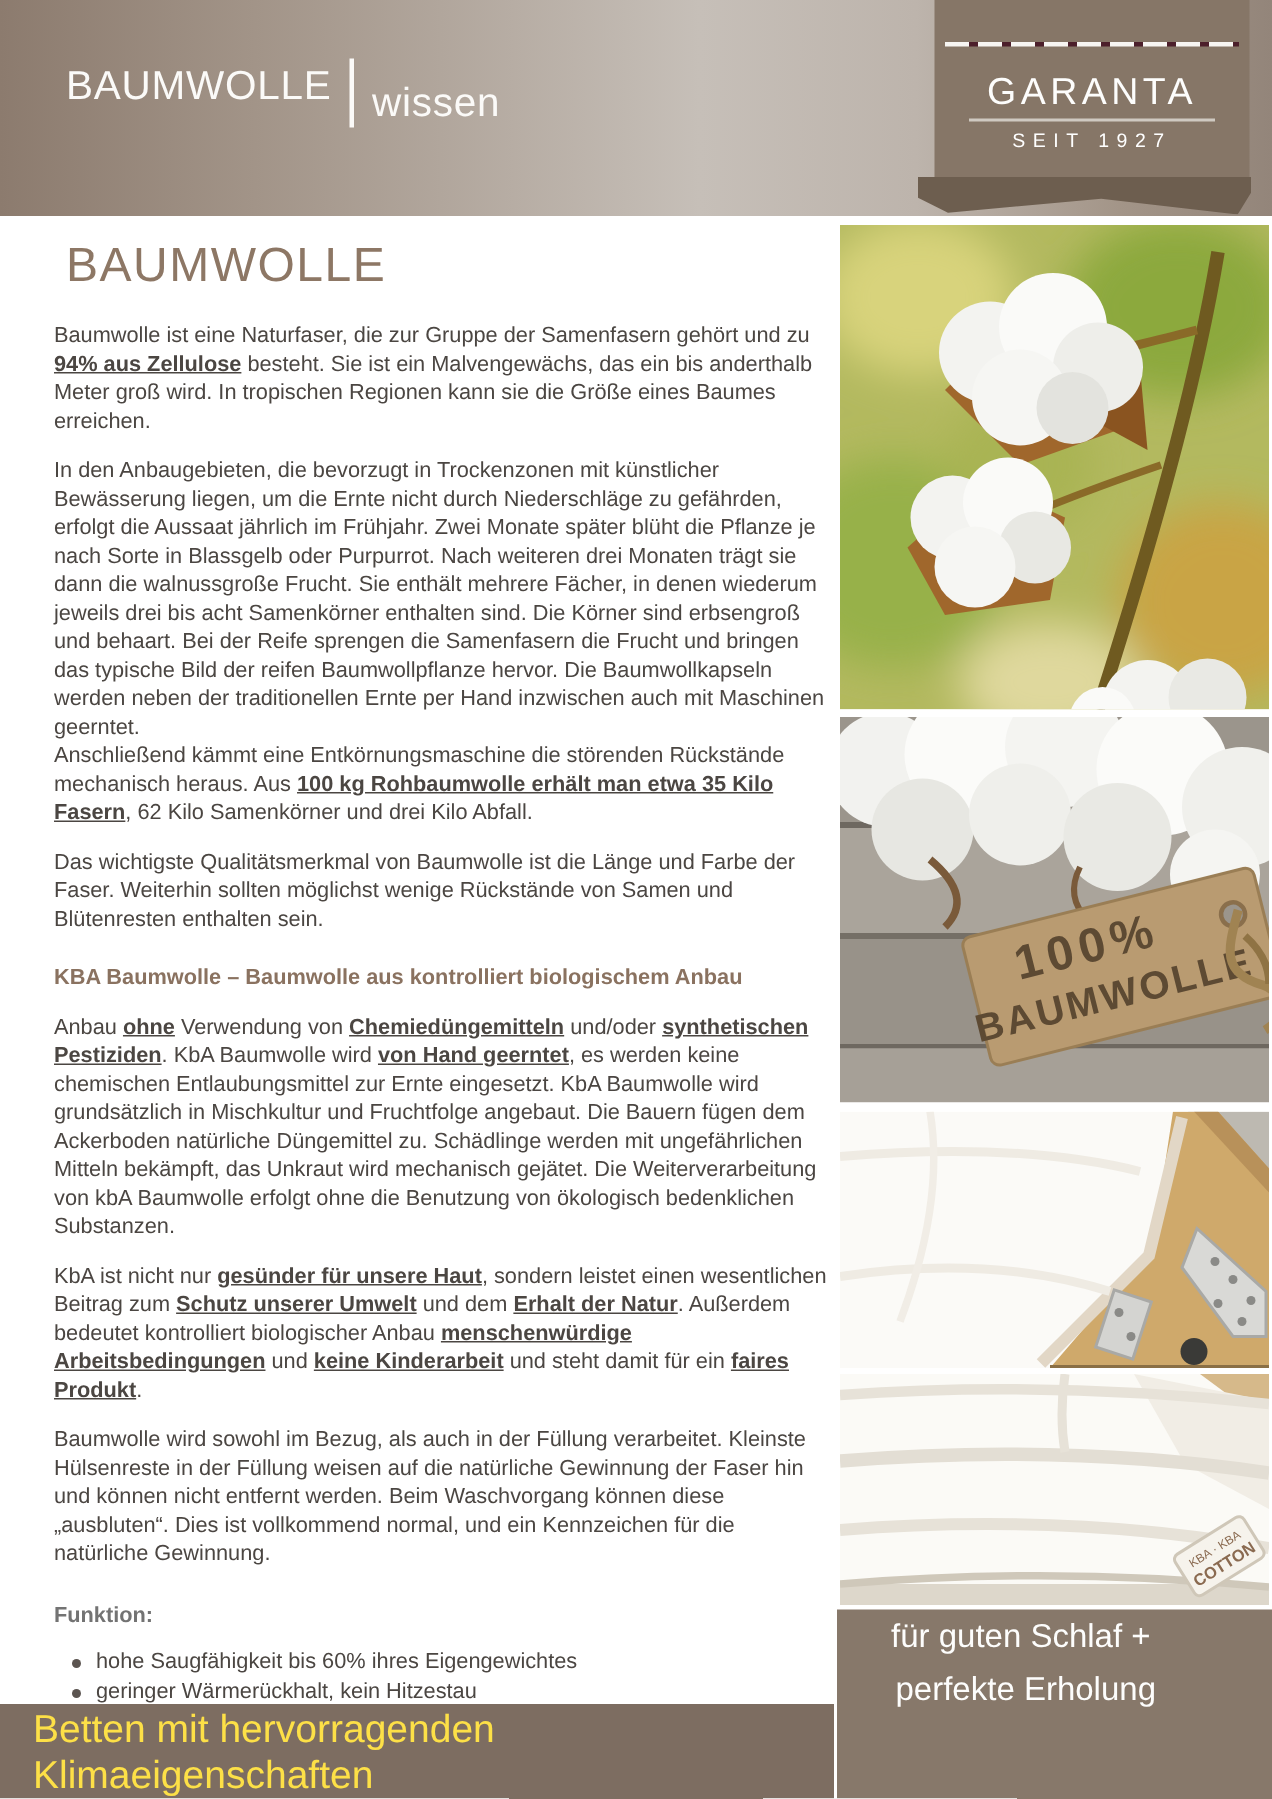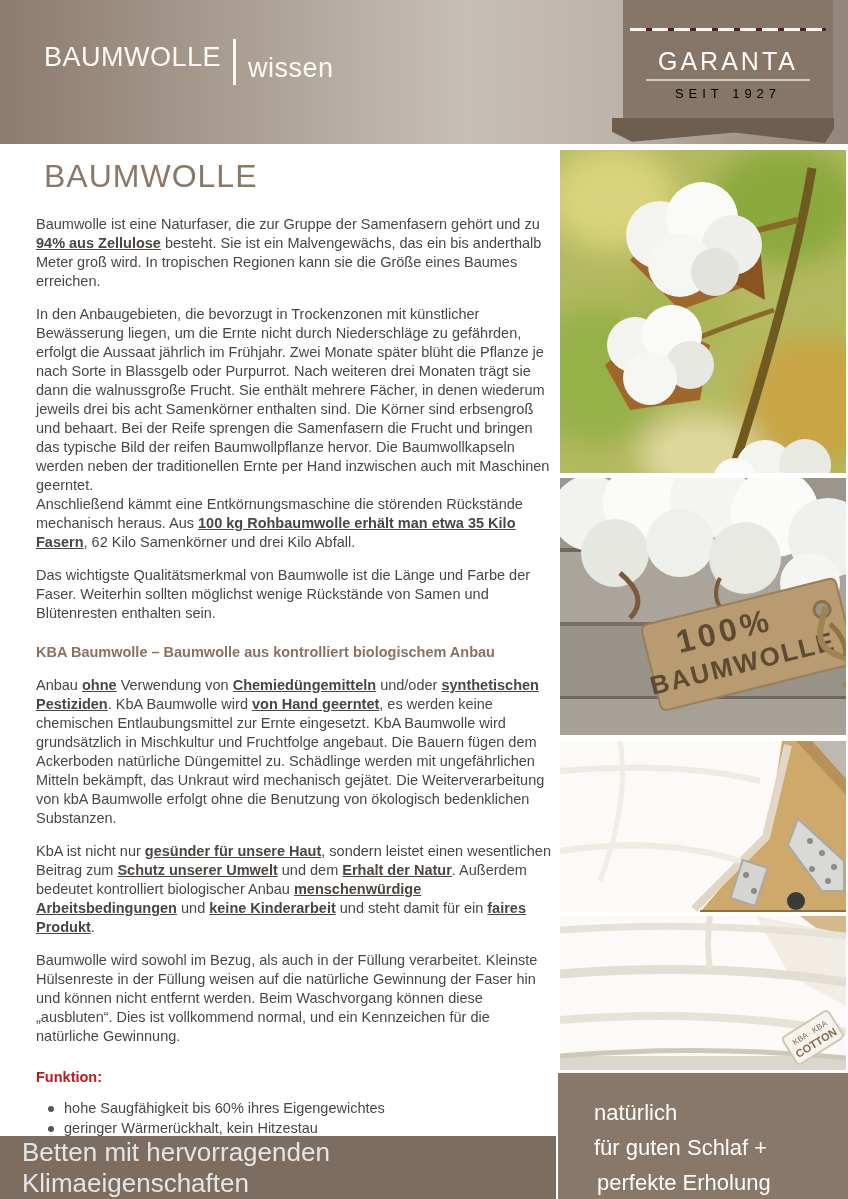--- a/index.html
+++ b/index.html
@@ -12,47 +12,47 @@
   .header-title{position:absolute;left:44px;top:42px;display:flex;align-items:flex-start;color:#fbfaf8;}
   .ht-main{font-size:27px;letter-spacing:.5px;}
   .ht-divider{width:3px;height:46px;background:#fbfaf8;margin:0 12px;position:relative;top:-3px;}
   .ht-sub{font-size:27px;font-weight:300;position:relative;top:11px;letter-spacing:.5px;}
 
   .logo-box{position:absolute;left:623px;top:0;width:210px;height:118px;background:#867667;}
   .logo-stitch{position:absolute;top:28px;left:7px;right:7px;height:3px;
     background:repeating-linear-gradient(90deg,#f7f5f2 0 16px,#4c1f2b 16px 22px);}
   .logo-name{margin-top:47px;text-align:center;font-size:25px;letter-spacing:3px;color:#fdfdfc;}
   .logo-rule{width:164px;height:2px;background:#cfc9c1;margin:3px auto 5px;}
-  .logo-tagline{text-align:center;font-size:13px;letter-spacing:5px;color:#000000;}
+  .logo-tagline{text-align:center;font-size:13px;letter-spacing:5px;color:#ffffff;}
   .logo-ribbon{position:absolute;left:612px;top:118px;width:222px;height:25px;background:#6d5e4f;
     clip-path:polygon(0 0,100% 0,100% 42%,96% 100%,55% 58%,9% 95%,0 55%);}
 
   
   .article{position:absolute;left:36px;top:158px;width:518px;}
   .article-title{color:#8d7765;font-size:32px;font-weight:400;letter-spacing:1px;margin:0 0 20px 0;padding-left:8px;}
   .body-copy{font-size:14.5px;line-height:19px;color:#4b4642;}
   .para{margin:0 0 14px 0;}
   .para.tight{margin-bottom:0;}
   .subheading{color:#8a7260;font-weight:700;font-size:14.5px;margin:20px 0 14px;}
-  .funktion-label{color:#b91c1c;font-weight:700;font-size:14.5px;margin:22px 0 12px;}
+  .funktion-label{color:#737373;font-weight:700;font-size:14.5px;margin:22px 0 12px;}
   .funktion-list .row{display:flex;gap:10px;padding-left:12px;line-height:19.5px;}
   .dot{width:6px;height:6px;border-radius:50%;background:#5b5450;margin-top:7px;flex:none;}
   b{font-weight:700;text-decoration:underline;}
 
   
   .photo{position:absolute;left:560px;width:286px;overflow:hidden;}
   .photo svg{display:block;width:100%;height:100%;}
   .photo1{top:150px;height:323px;}
   .photo2{top:478px;height:257px;}
   .photo3{top:741px;height:171px;}
   .photo4{top:916px;height:154px;}
 
   
   .left-banner{position:absolute;left:0;top:1136px;width:556px;height:63px;background:#7d6d61;
-    color:#e5e5e5;display:flex;align-items:center;padding-left:22px;box-sizing:border-box;font-size:26px;font-weight:400;}
+    color:#fde047;display:flex;align-items:center;padding-left:22px;box-sizing:border-box;font-size:26px;font-weight:400;}
   .right-box{position:absolute;left:558px;top:1073px;width:290px;height:126px;background:#87786a;color:#fdfdfc;}
   .rb-line{font-size:22px;line-height:35px;}
   .rb-0{padding-left:36px;margin-top:22px;}
   .rb-1{padding-left:36px;}
   .rb-2{padding-left:39px;}
 </style>
 </head>
 <body>
 
 <div class="page">
@@ -240,18 +240,17 @@
         <text x="253" y="119" text-anchor="middle" font-family="Liberation Sans, sans-serif" font-size="8" fill="#8a6a50">KBA · KBA</text>
         <text x="253" y="132" text-anchor="middle" font-family="Liberation Sans, sans-serif" font-size="11" font-weight="700" fill="#8a6a50">COTTON</text>
       </g>
     </svg>
   </div>
 
   <div class="left-banner">
     <span>Betten mit hervorragenden Klimaeigenschaften</span>
   </div>
   <div class="right-box">
-    <div class="rb-line rb-0">natürlich</div>
     <div class="rb-line rb-1">für guten Schlaf +</div>
     <div class="rb-line rb-2">perfekte Erholung</div>
   </div>
 
 </div>
 
 </body></html>

